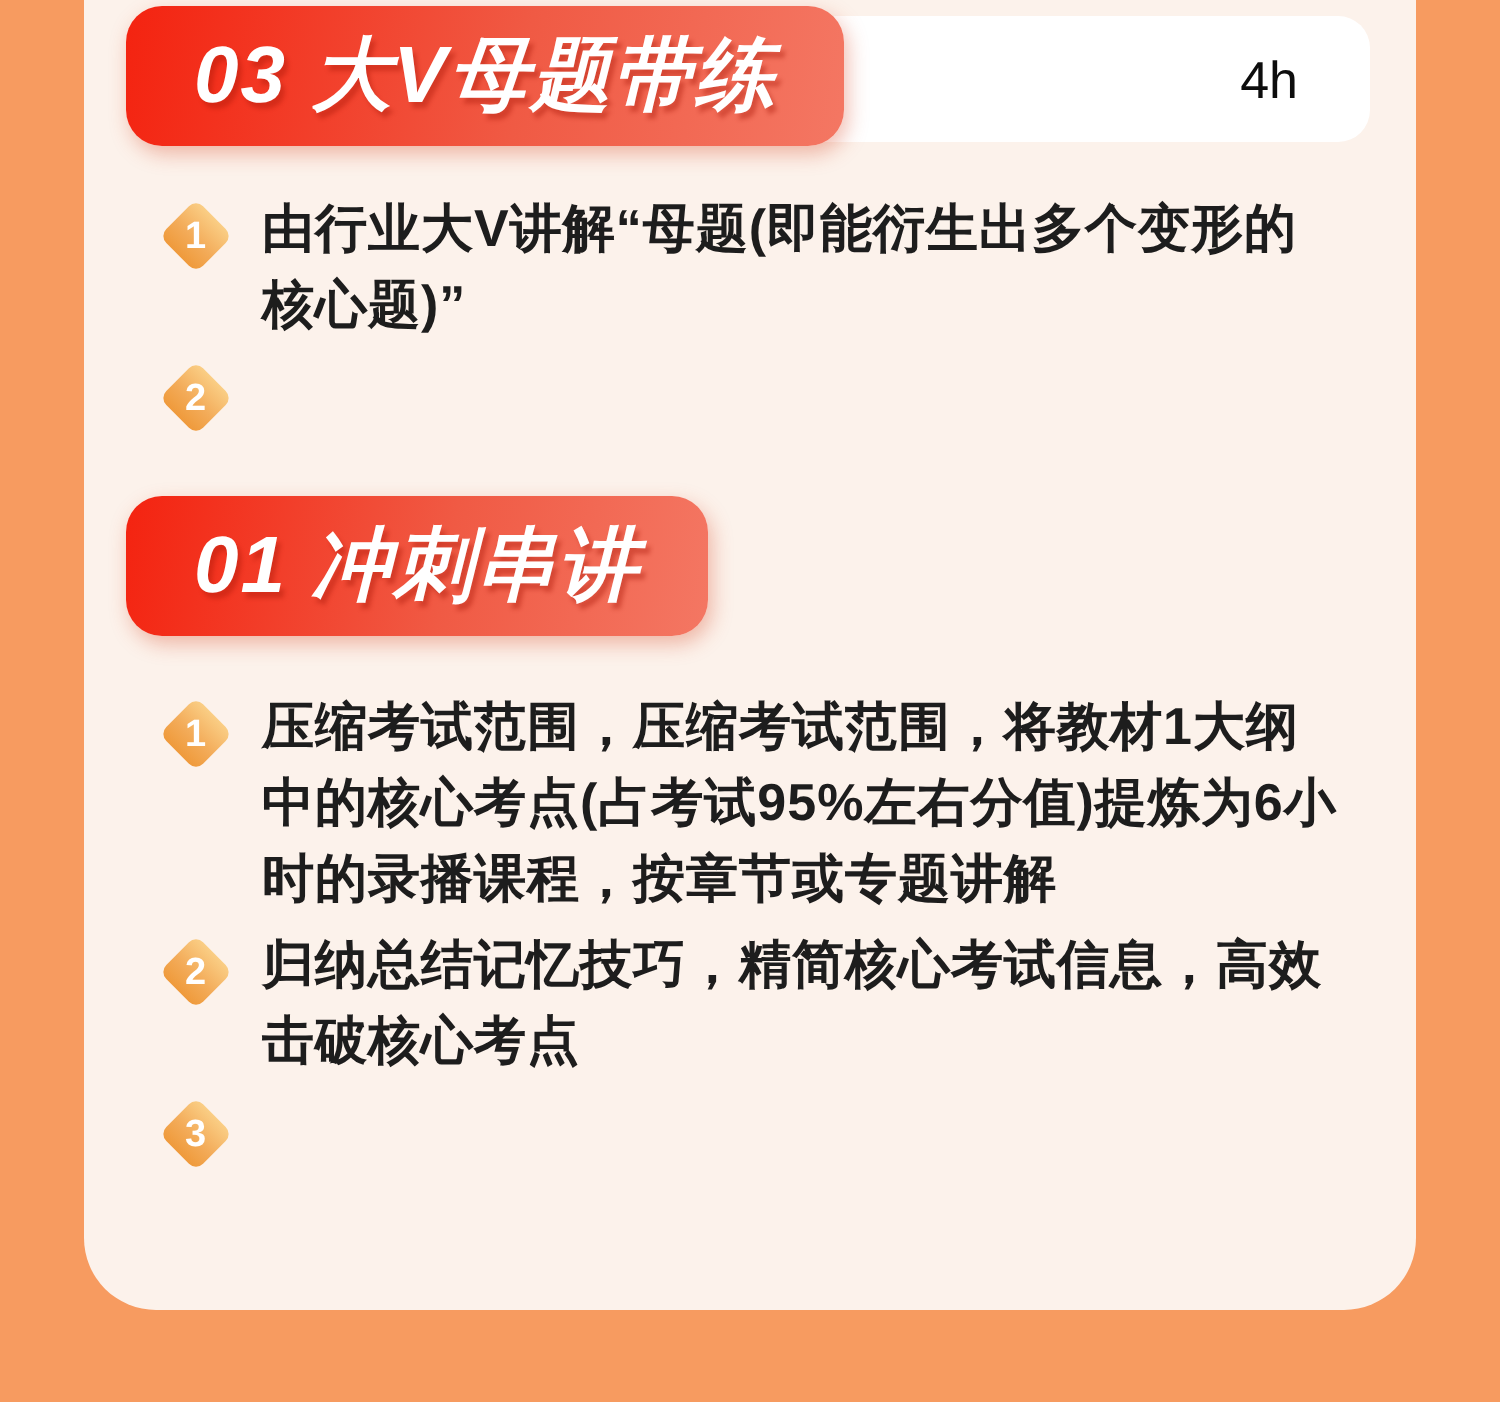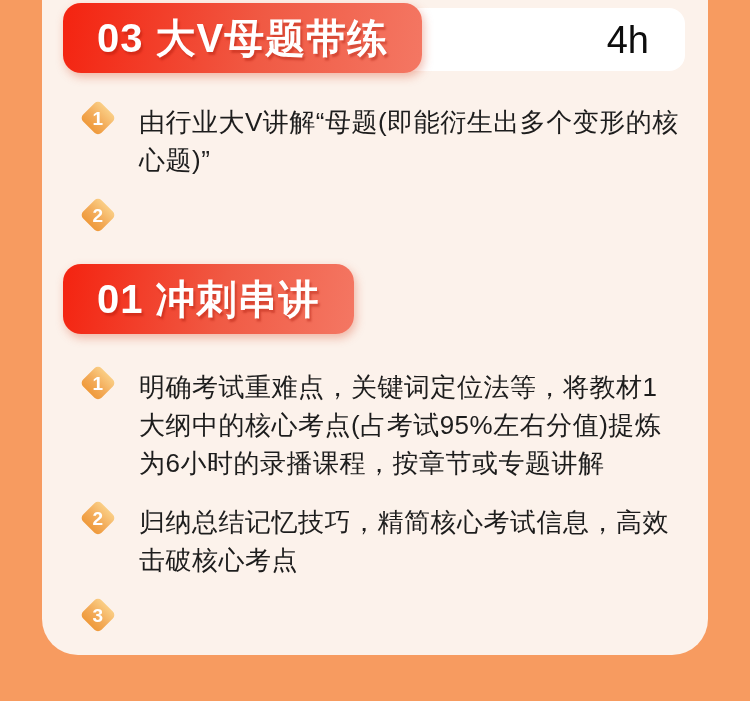--- a/index.html
+++ b/index.html
@@ -40,36 +40,37 @@
     width: 622px;
     height: 63px;
     background: #FFFFFF;
     border-radius: 16px;
     display: flex;
     align-items: center;
     justify-content: flex-end;
     padding-right: 36px;
   }
   .duration {
-    font-size: 38px;
+    font-size: 26px;
     color: #0D0D0D;
     line-height: 1;
   }
 
   .header-badge {
     position: absolute;
     left: 0;
     top: 0;
     height: 70px;
     display: flex;
     align-items: center;
     padding: 8px 34px;
     border-radius: 18px;
     background: linear-gradient(100deg, #F42310 0%, #F05A44 55%, #F47763 100%);
     box-shadow: 2px 4px 10px rgba(214, 70, 35, 0.35);
+    font-style: italic;
   }
   .badge-title {
     font-size: 40px;
     font-weight: 800;
     color: #FFFFFF;
     letter-spacing: 1px;
     white-space: nowrap;
     text-shadow: 2px 3px 2px rgba(170, 25, 10, 0.4);
     line-height: 1;
   }
@@ -111,26 +112,26 @@
   }
   .diamond .num {
     transform: rotate(-45deg);
     color: #FFFFFF;
     font-weight: bold;
     font-size: 19px;
     line-height: 1;
   }
 
   .bullet-text {
-    margin: 8px;
+    margin: 0;
     width: 540px;
     font-size: 26px;
     line-height: 38px;
     color: #1D1D1D;
-    font-weight: 400;
+    font-weight: 700;
     letter-spacing: 0.5px;
   }
 </style>
 </head>
 <body>
 
 <div class="page">
   <div class="card">
 
     <section>
@@ -169,21 +170,21 @@
         </div>
       </div>
 
       <ul class="bullets second-list">
         <li class="bullet">
           <span class="diamond-wrap">
             <span class="diamond">
               <span class="num">1</span>
             </span>
           </span>
-          <p class="bullet-text">明确考试重难点，关键词定位法等，将教材1大纲中的核心考点(占考试95%左右分值)提炼为6小时的录播课程，按章节或专题讲解</p>
+          <p class="bullet-text">压缩考试范围，压缩考试范围，将教材1大纲中的核心考点(占考试95%左右分值)提炼为6小时的录播课程，按章节或专题讲解</p>
         </li>
         <li class="bullet">
           <span class="diamond-wrap">
             <span class="diamond">
               <span class="num">2</span>
             </span>
           </span>
           <p class="bullet-text">归纳总结记忆技巧，精简核心考试信息，高效击破核心考点</p>
         </li>
         <li class="bullet">

